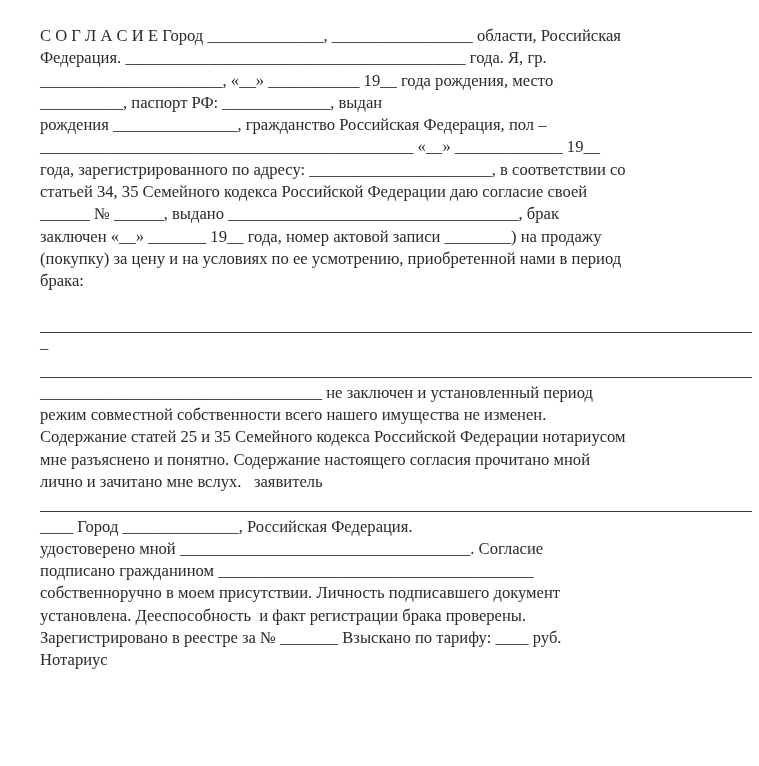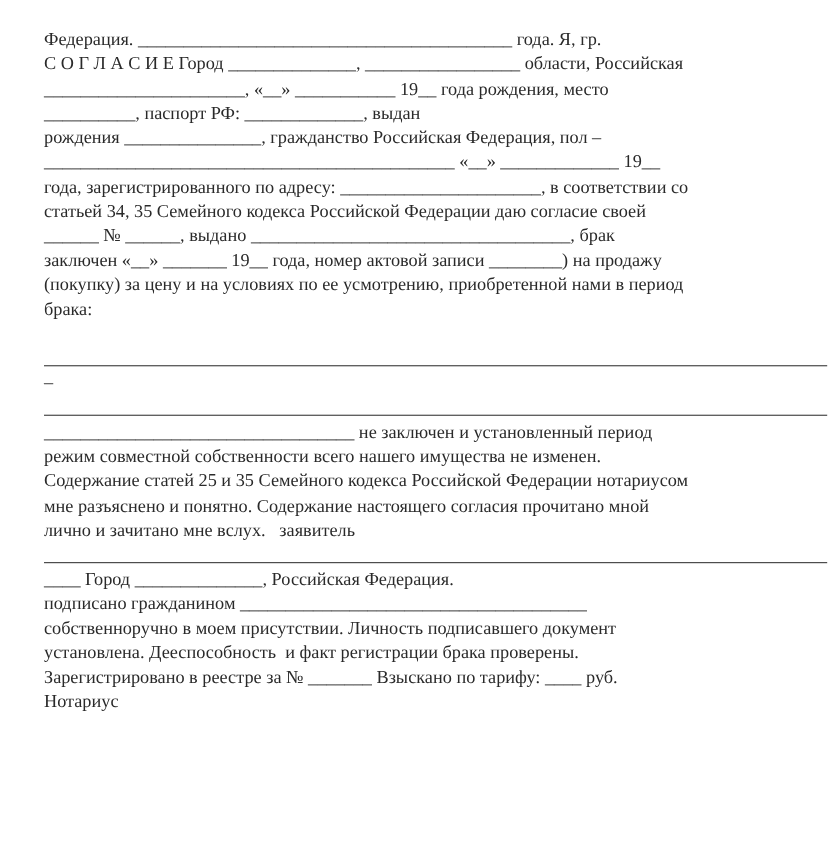--- a/index.html
+++ b/index.html
@@ -24,22 +24,22 @@
       position: absolute;
       left: 0; right: 0; bottom: 4px;
       border-bottom: 1px solid #3a3a3a;
     }
     .blank { height: 22.3px; }
   </style>
 </head>
 <body>
 
 <div class="doc">
+  <div class="line">С О Г Л А С И Е Город ______________, _________________ области, Российская</div>
   <div class="line">Федерация. _________________________________________ года. Я, гр.</div>
-  <div class="line">С О Г Л А С И Е Город ______________, _________________ области, Российская</div>
   <div class="line">______________________, «__» ___________ 19__ года рождения, место</div>
   <div class="line">__________, паспорт РФ: _____________, выдан</div>
   <div class="line">рождения _______________, гражданство Российская Федерация, пол –</div>
   <div class="line">_____________________________________________ «__» _____________ 19__</div>
   <div class="line">года, зарегистрированного по адресу: ______________________, в соответствии со</div>
   <div class="line">статьей 34, 35 Семейного кодекса Российской Федерации даю согласие своей</div>
   <div class="line">______ № ______, выдано ___________________________________, брак</div>
   <div class="line">заключен «__» _______ 19__ года, номер актовой записи ________) на продажу</div>
   <div class="line">(покупку) за цену и на условиях по ее усмотрению, приобретенной нами в период</div>
   <div class="line">брака:</div>
@@ -51,18 +51,19 @@
 
   <div class="line">__________________________________ не заключен и установленный период</div>
   <div class="line">режим совместной собственности всего нашего имущества не изменен.</div>
   <div class="line">Содержание статей 25 и 35 Семейного кодекса Российской Федерации нотариусом</div>
   <div class="line">мне разъяснено и понятно. Содержание настоящего согласия прочитано мной</div>
   <div class="line">лично и зачитано мне вслух.   заявитель</div>
 
   <div class="rule"></div>
 
   <div class="line">____ Город ______________, Российская Федерация.</div>
+  <div class="line">удостоверено мной ___________________________________. Согласие</div>
   <div class="line">подписано гражданином ______________________________________</div>
   <div class="line">собственноручно в моем присутствии. Личность подписавшего документ</div>
   <div class="line">установлена. Дееспособность  и факт регистрации брака проверены.</div>
   <div class="line">Зарегистрировано в реестре за № _______ Взыскано по тарифу: ____ руб.</div>
   <div class="line">Нотариус</div>
 </div>
 
 </body></html>

